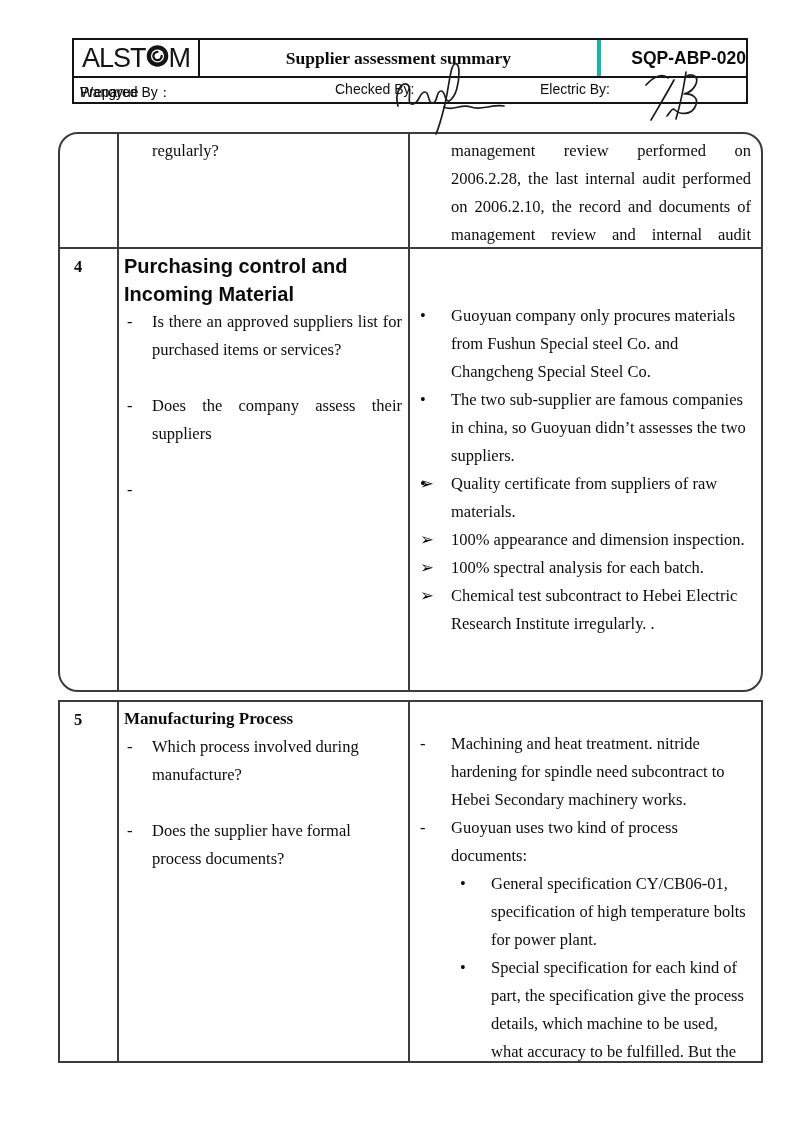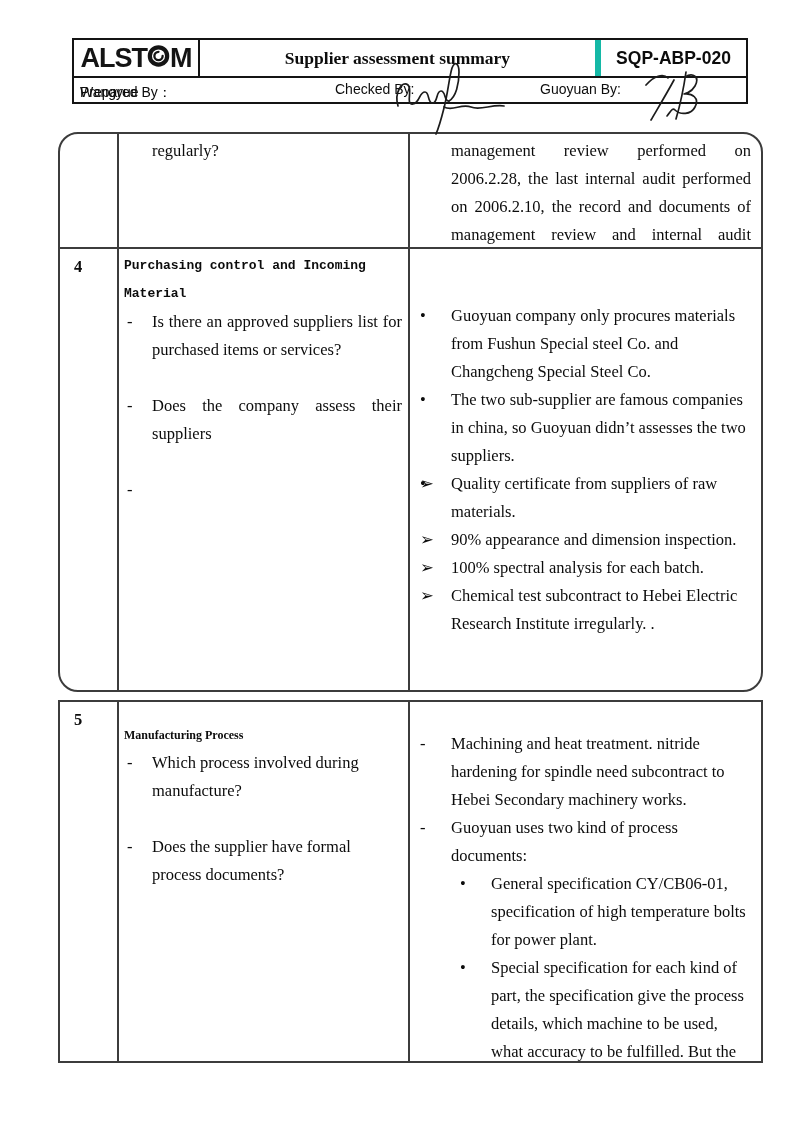--- a/index.html
+++ b/index.html
@@ -12,27 +12,27 @@
   
   .hdr {
     position:absolute; left:72px; top:38px; width:676px;
     border:2px solid #141414; display:grid;
     grid-template-columns:126px 401px 1fr; grid-template-rows:36px 26px;
     background:#fff;
   }
   .hdr-cell { display:flex; align-items:center; }
   .logo-cell { justify-content:center; border-right:2px solid #141414; }
   .logo-text {
-    font-family:"Liberation Sans", sans-serif; font-weight:700; font-size:27px;
+    font-family:"Liberation Sans", sans-serif; font-weight:400; font-size:27px;
     letter-spacing:-1px; color:#141414; display:flex; align-items:center;
   }
   .logo-o { margin:0 -1px -2px -1px; }
-  .title-cell { justify-content:center; border-right:6px solid #14b8a6; }
+  .title-cell { justify-content:center; border-right:4px solid #14b8a6; }
   .hdr-title { font-weight:bold; font-size:17.5px; }
-  .doc-cell { justify-content:center; }
+  .doc-cell { justify-content:flex-end; }
   .doc-num { font-family:"Liberation Sans", sans-serif; font-weight:bold; font-size:17.5px; }
   .hdr-row2 {
     grid-column:1 / 4; border-top:2px solid #141414; position:relative;
     font-family:Liberation Sans, sans-serif; font-size:14px;
   }
   .hdr-row2 span { position:absolute; top:3px; white-space:nowrap; }
   .lbl-prepared { left:6px; }
   .lbl-checked  { left:241px;margin-left:20px; }
   .lbl-approved { left:466px; }
   
@@ -43,22 +43,22 @@
     font-size:16.5px; line-height:28px;
   }
   .tbl-1 { top:132px; height:560px; grid-template-rows:113px 1fr;border-radius:20px; }
   .tbl-2 { top:700px; height:363px; grid-template-rows:1fr; }
   .c { overflow:hidden; }
   .c.col2, .c.col3 { border-left:2px solid #3c3c3c; }
   .c.row2 { border-top:2px solid #3c3c3c; }
   .numcell { padding:4px 0 0 14px; font-weight:bold; }
   .qcell { padding:3px 6px 0 5px; }
   .acell { padding:3px 8px 0 8px; }
-  .h-sans { font-family:Liberation Mono, monospace; font-weight:bold; font-size:13px; }
-  .h-serif { font-weight:bold; font-size:12px;margin-top:16px; }
+  .h-sans { font-family:Liberation Sans, sans-serif; font-weight:bold; font-size:20px; }
+  .h-serif { font-weight:bold; font-size:17px; }
   .li { position:relative; padding-left:28px; }
   .li .mk { position:absolute; left:3px; top:0; }
   .acell .li { padding-left:33px; }
   .acell .li .mk { left:2px; }
   .acell .li.sub { margin-left:40px; }
   .indent { margin-left:28px; }
   .just { text-align:justify; }
   .sp { height:28px; }
   .ans-offset-4 { margin-top:50px; }
   .ans-offset-5 { margin-top:25px; }
@@ -89,21 +89,21 @@
     </div>
     <div class="hdr-cell doc-cell">
       <span class="doc-num">SQP-ABP-020</span>
     </div>
     <div class="hdr-row2">
       <span class="lbl-prepared">
           <span>Prepared By：</span>
           <span>Wangyue</span>
         </span>
       <span class="lbl-checked">Checked By:</span>
-      <span class="lbl-approved">Guoyuan By:</span>
+      <span class="lbl-approved">Electric By:</span>
     </div>
   </div>
 
   <div class="tbl tbl-1">
 
     <div class="c col1"></div>
     <div class="c col2 qcell">
       <div class="indent">regularly?</div>
     </div>
     <div class="c col3 acell">
@@ -118,21 +118,21 @@
       <div class="li just"><span class="mk">-</span><span>Does the company assess their suppliers</span></div>
       <div class="sp"></div>
       <div class="li just"><span class="mk">-</span></div>
     </div>
     <div class="c col3 row2 acell">
       <div class="ans-offset-4"></div>
       <div class="li"><span class="mk">•</span><span>Guoyuan company only procures materials from Fushun Special steel Co. and Changcheng Special Steel Co.</span></div>
       <div class="li"><span class="mk">•</span><span>The two sub-supplier are famous companies in china, so Guoyuan didn’t assesses the two suppliers.</span></div>
       <div class="li"><span class="mk">•</span></div>
       <div class="li"><span class="mk">➢</span><span>Quality certificate from suppliers of raw materials.</span></div>
-      <div class="li"><span class="mk">➢</span><span>90% appearance and dimension inspection.</span></div>
+      <div class="li"><span class="mk">➢</span><span>100% appearance and dimension inspection.</span></div>
       <div class="li"><span class="mk">➢</span><span>100% spectral analysis for each batch.</span></div>
       <div class="li"><span class="mk">➢</span><span>Chemical test subcontract to Hebei Electric Research Institute irregularly. .</span></div>
     </div>
   </div>
 
   <div class="tbl tbl-2">
     <div class="c col1 numcell">5</div>
     <div class="c col2 qcell">
       <div class="h-serif">Manufacturing Process</div>
       <div class="li"><span class="mk">-</span><span>Which process involved during manufacture?</span></div>

